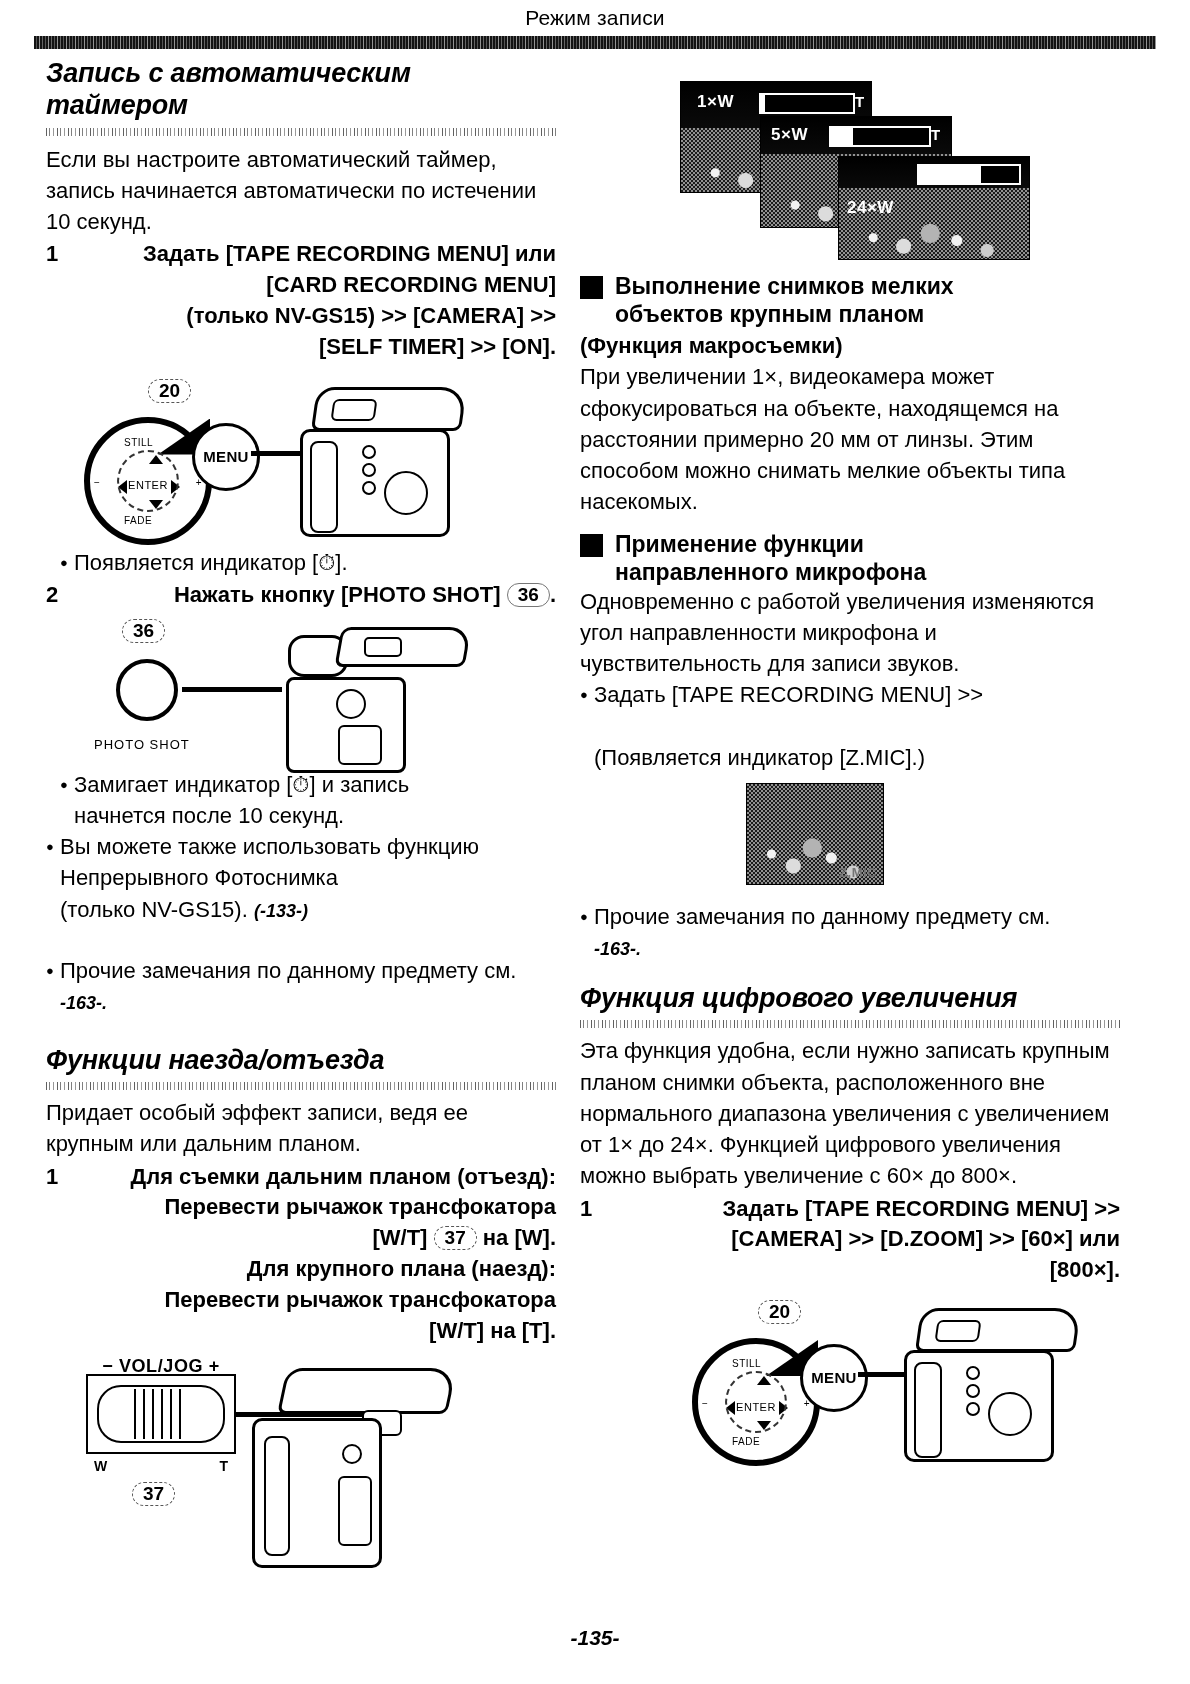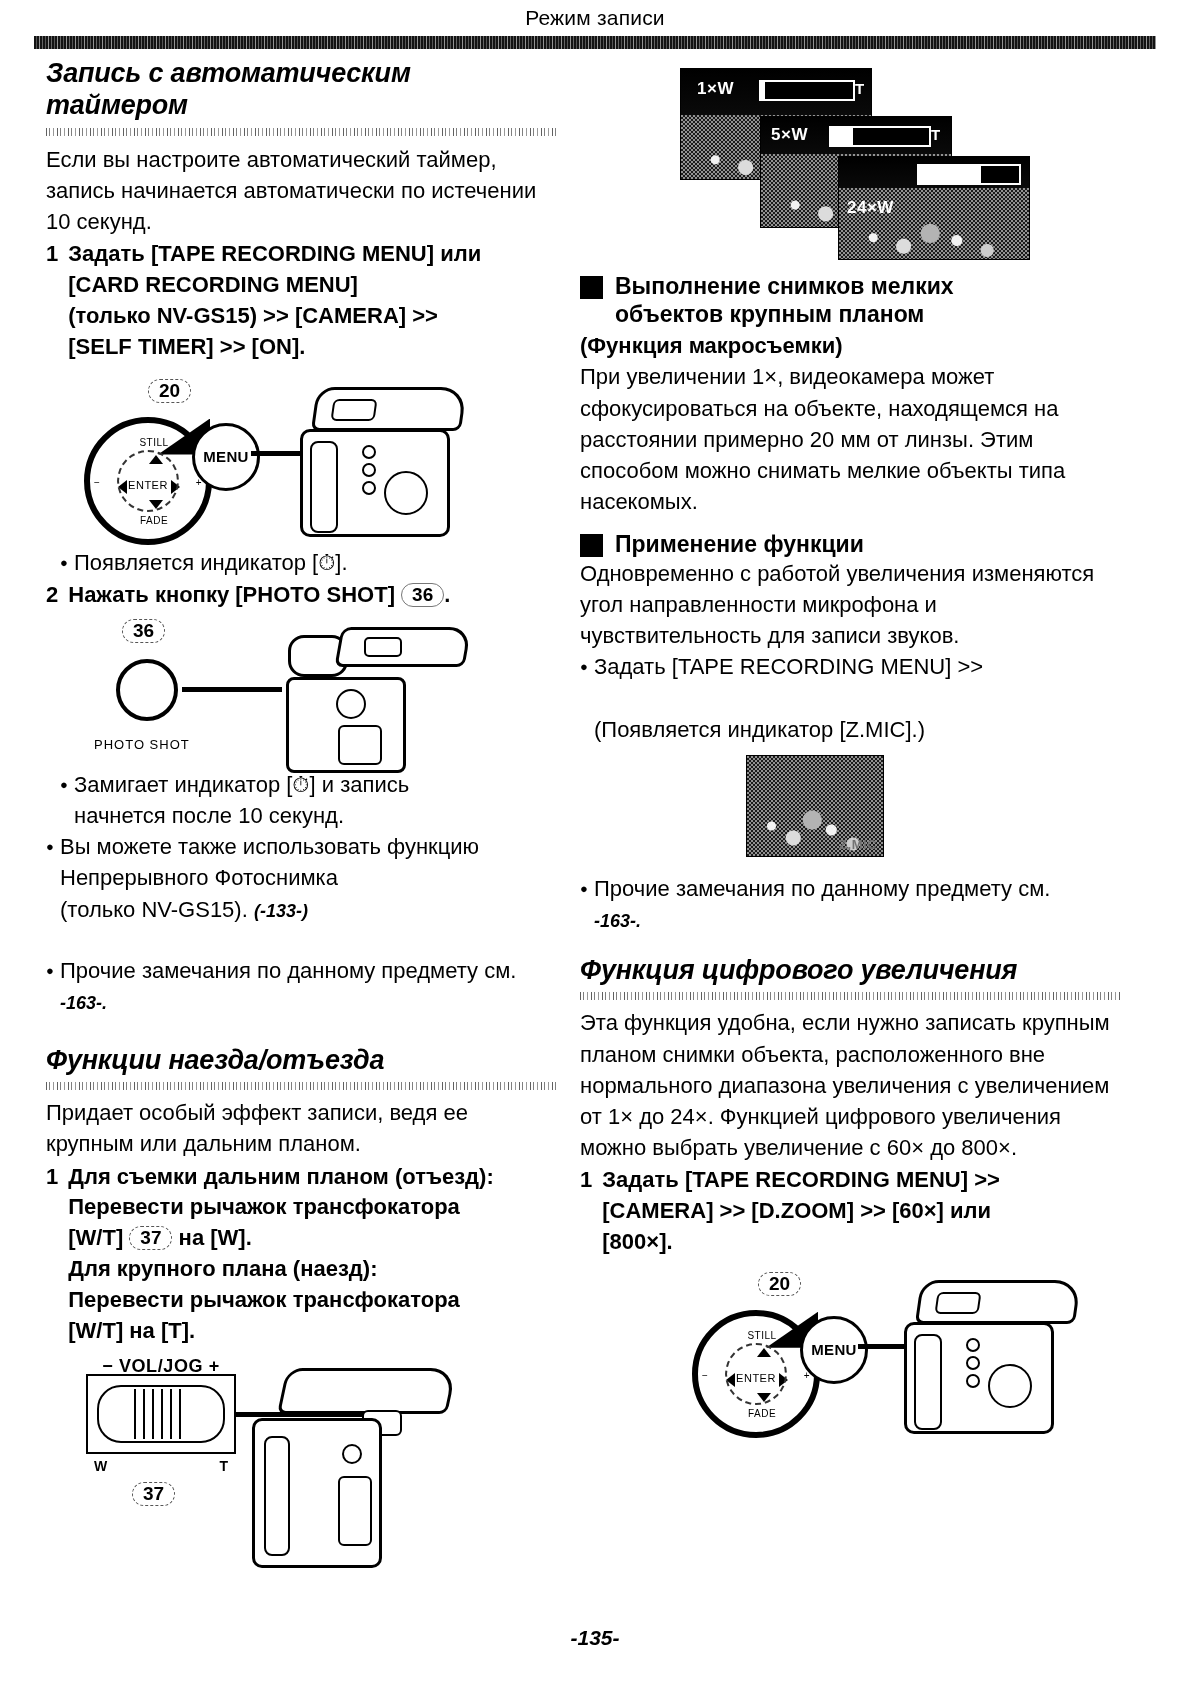--- a/index.html
+++ b/index.html
@@ -37,21 +37,21 @@
   .col-right{left:580px;width:540px;}
 
   h2.sec{
     font-size:27px;font-weight:bold;font-style:italic;margin:0;
     line-height:1.18;letter-spacing:-.2px;
   }
   .body{font-size:22px;line-height:1.42;margin:0;}
   .bold{font-weight:bold;}
   .step{display:flex;gap:10px;font-weight:bold;font-size:22px;line-height:1.40;margin-top:2px;}
   .step .num{flex:0 0 auto;}
-  .step .txt{flex:1 1 auto;}
+  .step .txt{flex:1 1 auto;text-align:right;}
   .bullet{display:flex;font-size:22px;line-height:1.42;}
   .bullet .dot{flex:0 0 auto;width:14px;}
   .bullet .dot::before{content:"\25CF";font-size:13px;position:relative;top:-3px;}
   .bullet .txt{flex:1 1 auto;}
   .pref{font-style:italic;font-size:18px;font-weight:bold;}
 
   h3.sub{
     display:flex;gap:12px;font-size:23px;font-weight:bold;margin:0;line-height:1.22;
   }
   h3.sub .sq{flex:0 0 auto;width:23px;height:23px;background:#000;margin-top:4px;}
@@ -69,21 +69,21 @@
   .fig{position:relative;}
   .camera-line{position:absolute;background:#000;height:5px;}
 
   
   .dial{position:relative;width:128px;height:128px;border-radius:50%;
         border:6px solid #000;box-sizing:border-box;background:#fff;}
   .dial .inner{position:absolute;left:50%;top:50%;transform:translate(-50%,-50%);
         width:62px;height:62px;border-radius:50%;border:2px dashed #333;box-sizing:border-box;}
   .dial .enter{position:absolute;left:50%;top:54%;transform:translate(-50%,-50%);
         font-size:11px;letter-spacing:.5px;}
-  .dial .lbl{position:absolute;font-size:10px;letter-spacing:.5px;text-align:center;width:60px;}
+  .dial .lbl{position:absolute;font-size:10px;letter-spacing:.5px;width:60px;}
   .dial .l-top{left:34px;top:14px;}
   .dial .l-bot{left:34px;bottom:13px;}
   .dial .l-left{left:-2px;top:54px;width:40px;text-align:left;padding-left:6px;}
   .dial .l-right{right:-2px;top:54px;width:40px;text-align:right;padding-right:6px;}
   .dial .tri{position:absolute;width:0;height:0;}
   .tri-up{left:59px;top:32px;border-left:7px solid transparent;border-right:7px solid transparent;border-bottom:9px solid #000;}
   .tri-dn{left:59px;bottom:30px;border-left:7px solid transparent;border-right:7px solid transparent;border-top:9px solid #000;}
   .tri-lf{left:28px;top:57px;border-top:7px solid transparent;border-bottom:7px solid transparent;border-right:9px solid #000;}
   .tri-rt{right:26px;top:57px;border-top:7px solid transparent;border-bottom:7px solid transparent;border-left:9px solid #000;}
   .dial .wedge{position:absolute;right:-4px;top:-4px;width:52px;height:36px;background:#000;
@@ -289,21 +289,21 @@
         <div class="shape thin" style="left:100px;top:80px;width:20px;height:20px;border-radius:50%;"></div>
         <div class="shape thin" style="left:96px;top:112px;width:34px;height:70px;border-radius:6px;"></div>
       </div>
     </div>
   </div>
 
   <div class="col col-right">
 
 
     <div class="fig" style="height:190px;margin-top:10px;">
-      <div class="shot" style="left:100px;top:0;width:190px;height:110px;">
+      <div class="shot" style="left:100px;top:13px;width:190px;height:110px;">
         <div class="topbar"></div>
         <div class="noise" style="top:42%;"></div>
         <div class="zlabel" style="left:16px;top:10px;">1×W</div>
         <div class="zbar" style="left:78px;top:11px;width:92px;">
             <i style="width:96%;margin-left:4%;"></i>
           </div>
         <div class="zt" style="left:174px;top:11px;">T</div>
       </div>
 
       <div class="shot" style="left:180px;top:48px;width:190px;height:110px;">
@@ -333,20 +333,21 @@
         <span style="display:inline-block;">объектов крупным планом</span>
       </span>
     </h3>
     <p class="body bold" style="margin-top:2px;">(Функция макросъемки)</p>
     <p class="body">При увеличении 1×, видеокамера может сфокусироваться на объекте, находящемся на расстоянии примерно 20 мм от линзы. Этим способом можно снимать мелкие объекты типа насекомых.</p>
 
     <h3 class="sub" style="margin-top:12px;">
       <span class="sq"></span>
       <span class="t">
         <span>Применение функции</span><br>
+        <span style="display:inline-block;">направленного микрофона</span>
       </span>
     </h3>
     <p class="body">Одновременно с работой увеличения изменяются угол направленности микрофона и чувствительность для записи звуков.</p>
 
     <div class="bullet">
       <span class="dot"></span>
       <span class="txt">
         <span>Задать [TAPE RECORDING MENU] &gt;&gt;</span><br>
         <br>
         <span>(Появляется индикатор [Z.MIC].)</span>

